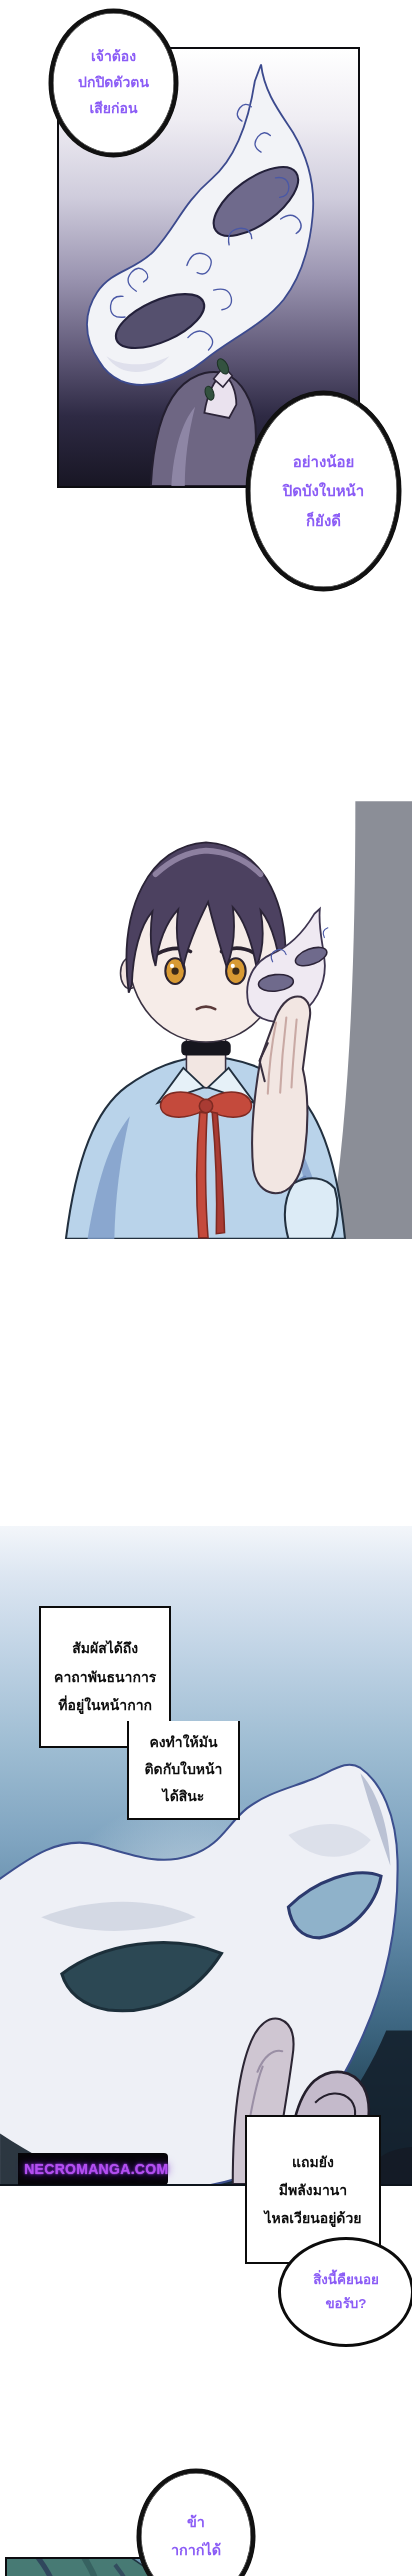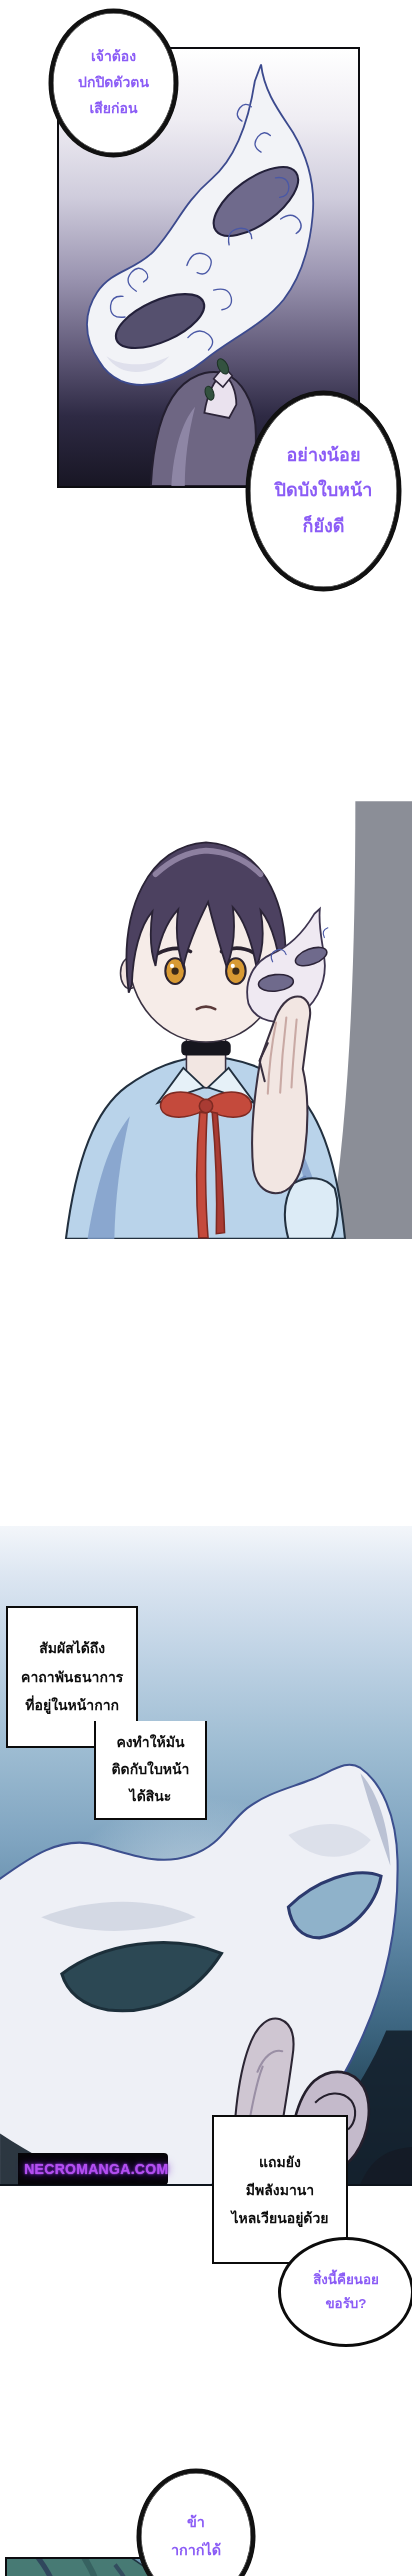--- a/index.html
+++ b/index.html
@@ -42,29 +42,29 @@
 
   
   .bubble{
     position:absolute;z-index:5;background:#ffffff;border-radius:50%;
     display:flex;align-items:center;justify-content:center;text-align:center;
     color:#8b5cf6;font-weight:bold;white-space:pre-line;
   }
   .bubble.rough{border:4.6px solid #111111;box-shadow:0 0 0 0.5px #111,inset 0 0 0 0.5px #111;}
   .bubble.smooth{border:3.1px solid #0c0c0c;}
   #bubble-reveal   {left:49px; top:9.3px;  width:121px;height:140px;font-size:14px;line-height:1.85;}
-  #bubble-at-least {left:246px;top:391px; width:147px;height:192px;font-size:18px;line-height:1.95;}
+  #bubble-at-least {left:246px;top:391px; width:147px;height:192px;font-size:15px;line-height:1.95;}
   #bubble-what     {left:278px;top:2237px;width:130px;height:104px;font-size:13.4px;line-height:1.8;}
   #bubble-remember {left:137px;top:2469px;width:110px;height:127px;font-size:14.4px;line-height:1.9;}
 
   
   .caption{
     position:absolute;z-index:4;background:#ffffff;border:2.6px solid #0b0b0b;
     display:flex;align-items:center;justify-content:center;text-align:center;
-    color:#0d0d0d;font-weight:bold;white-space:pre-line;
+    color:#0d0d0d;font-weight:bold;white-space:pre-line;margin-left:33px;
   }
   #caption-sense{left:6.2px; top:1606px;width:128px;height:138px;font-size:14px;line-height:2.05;}
   #caption-stick{left:94px;top:1721px;width:109px;height:97px;font-size:14px;line-height:1.95;border-top:none;}
   #caption-mana {left:212px;top:2115px;width:132px;height:145px;font-size:14px;line-height:2.0;}
 
   
   #watermark{
     position:absolute;z-index:6;left:0;top:2153px;width:150px;height:32px;
     background:#060508;border-radius:0 4.1px 4.1px 0;
     display:flex;align-items:center;gap:3.1px;padding-left:3.1px;box-sizing:border-box;margin-left:18px;

